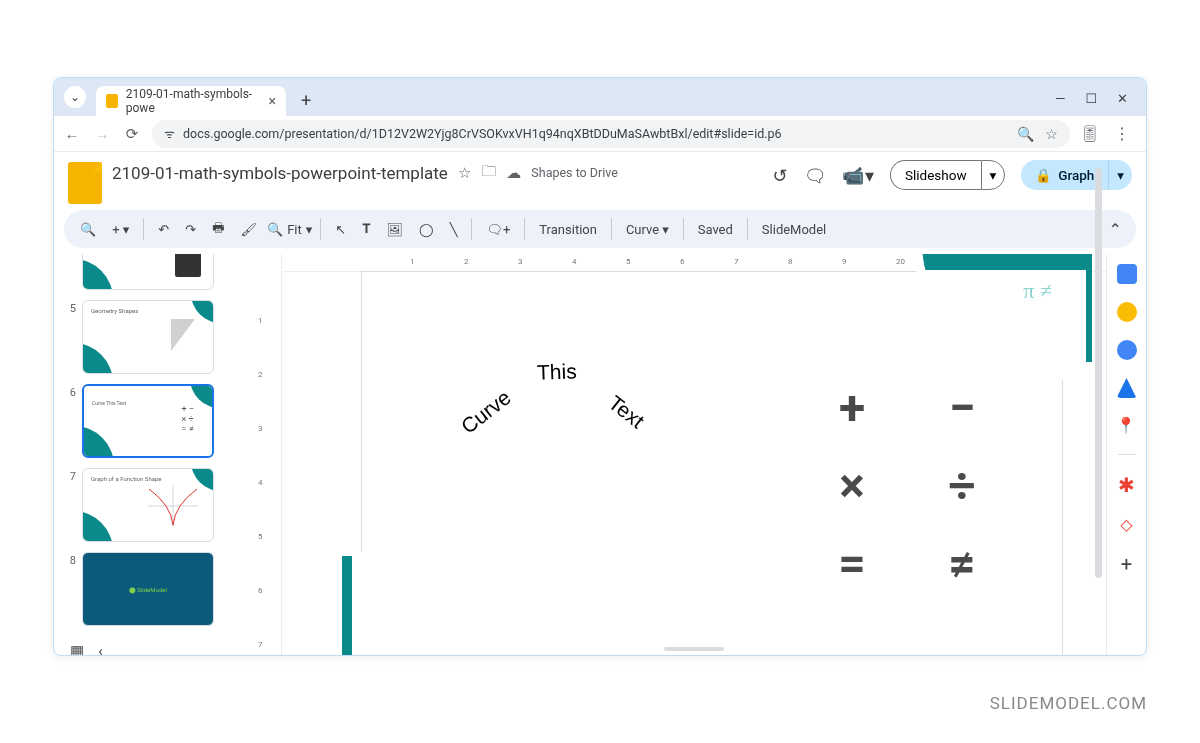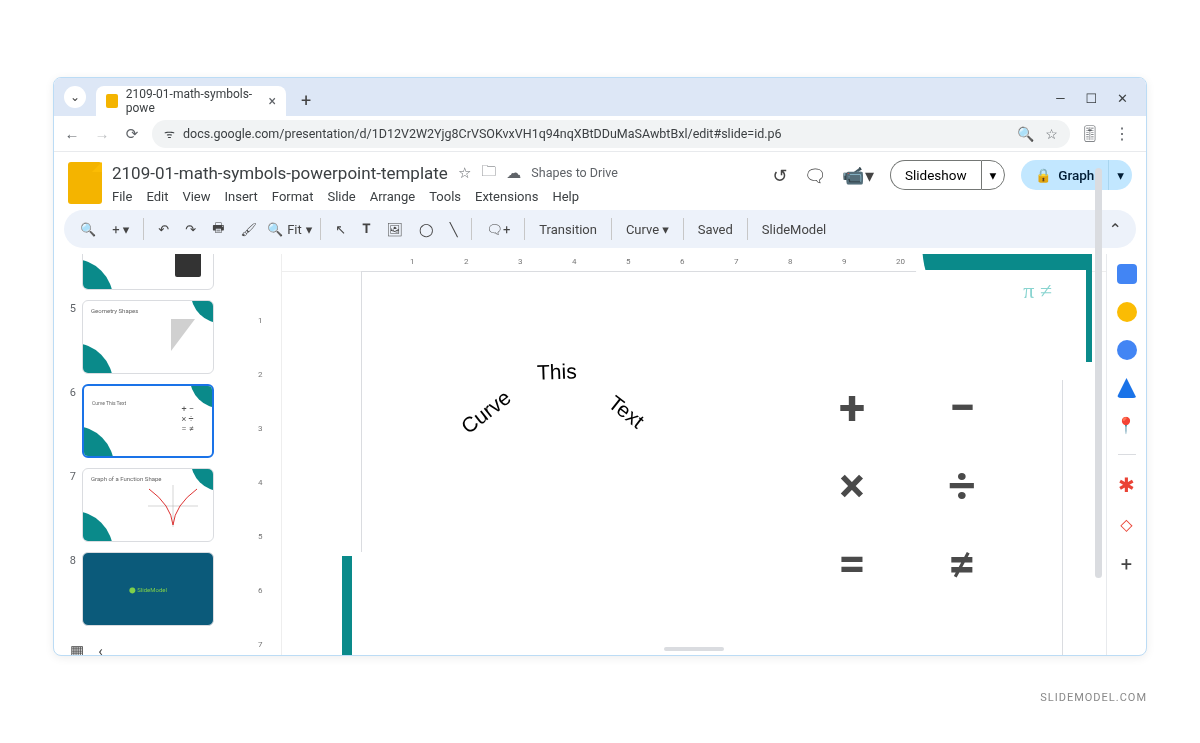--- a/index.html
+++ b/index.html
@@ -1,18 +1,18 @@
 <!DOCTYPE html>
 <html><head>
 <meta charset="utf-8">
 <style>
 * { margin:0; padding:0; box-sizing:border-box; font-family:"Google Sans",Roboto,Arial,sans-serif; }
 body { background:#fff; width:1200px; height:743px; position:relative; overflow:hidden; }
 .frame { position:absolute; left:53px; top:77px; width:1094px; height:579px; background:#fff; border:1px solid #bcdcf5; border-radius:8px; box-shadow:0 2px 10px rgba(0,0,0,.07); overflow:hidden; display:flex; flex-direction:column; }
-.watermark { position:absolute; right:53px; bottom:39px; font-size:11px; letter-spacing:1px; color:#888; }
+.watermark { position:absolute; right:53px; bottom:30px; font-size:17px; letter-spacing:1px; color:#888; }
 
 
 .tabbar { background:#dde7f6; height:38px; display:flex; align-items:flex-end; padding:0 6px; gap:6px; }
 .tab-caret { width:22px; height:22px; border-radius:50%; background:#fff; margin:0 4px 8px 4px; display:flex; align-items:center; justify-content:center; color:#444; font-size:12px; }
 .tab { background:#fff; height:30px; border-radius:8px 8px 0 0; display:flex; align-items:center; padding:0 10px; gap:8px; font-size:12px; color:#3c4043; max-width:190px; }
 .tab .favicon { width:14px; height:14px; background:#f4b400; border-radius:2px; }
 .tab .closetab { color:#5f6368; font-size:14px; margin-left:4px; }
 .newtab { width:28px; height:28px; display:flex; align-items:center; justify-content:center; color:#444; font-size:18px; margin-bottom:2px; }
 .winctrl { margin-left:auto; display:flex; gap:20px; padding:0 12px 10px 0; color:#3c4043; font-size:13px; }
 .addrbar { height:36px; background:#fff; border-bottom:1px solid #e8eaed; display:flex; align-items:center; padding:0 8px; gap:10px; color:#5f6368; }
@@ -126,32 +126,20 @@
     <div class="titleblock">
       <div class="doctitle">
         <span>2109-01-math-symbols-powerpoint-template</span>
         <div class="titleicons">
           <span>☆</span>
           <span>🗀</span>
           <span>☁</span>
           <span class="savestate">Shapes to Drive</span>
         </div>
       </div>
-      <div class="menubar">
-        <span>File</span>
-        <span>Edit</span>
-        <span>View</span>
-        <span>Insert</span>
-        <span>Format</span>
-        <span>Slide</span>
-        <span>Arrange</span>
-        <span>Tools</span>
-        <span>Extensions</span>
-        <span>Help</span>
-      </div>
     </div>
     <div class="hdrright">
       <span class="hdricon">↺</span>
       <span class="hdricon">🗨</span>
       <span class="hdricon">📹▾</span>
       <div class="pillgroup">
         <button class="pillbtn">
             <span>Slideshow</span>
           </button>
         <button class="pillbtn">▾</button>

